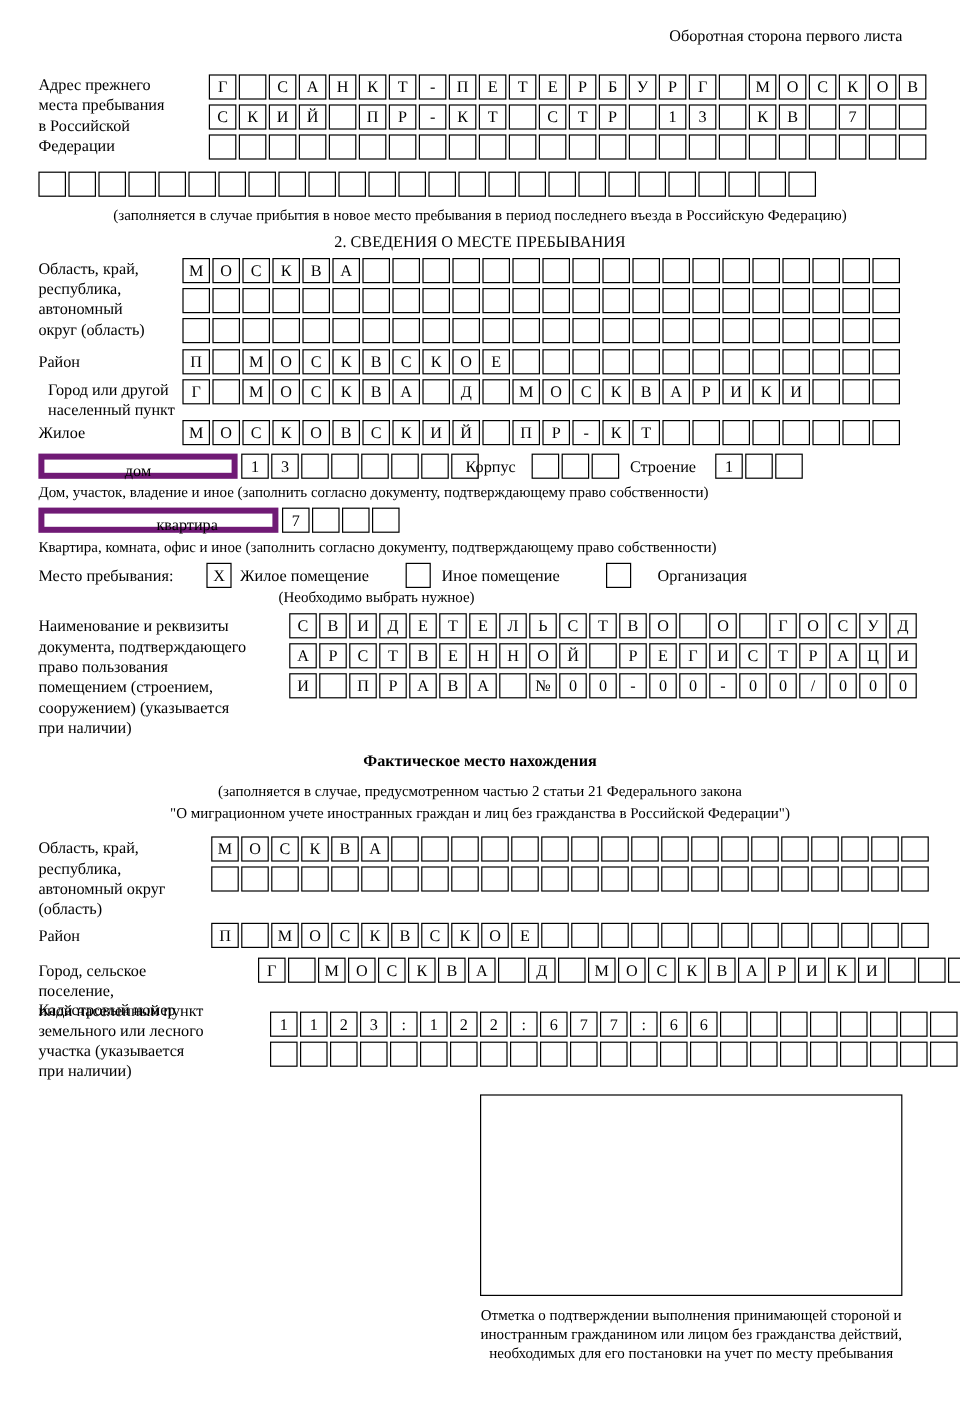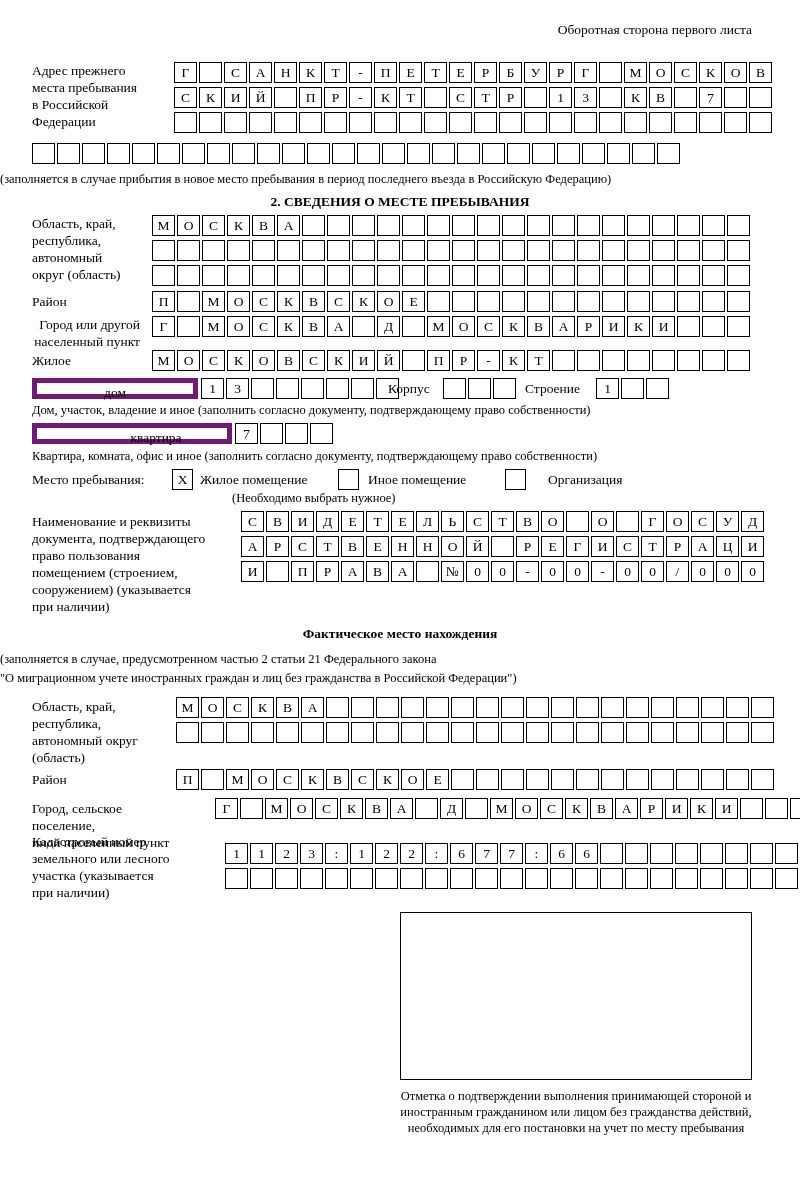--- a/index.html
+++ b/index.html
@@ -32,26 +32,27 @@
     font-size: 13.5px;
     line-height: 17px;
     white-space: pre-line;
   }
   .lbl.small {
     font-size: 12.5px;
   }
   .center-note {
     position: absolute;
     font-size: 12.5px;
+    text-align: center;
     line-height: 16px;
   }
   .sec-title {
     position: absolute;
     font-size: 13.5px;
-    font-weight: bold;
+    font-weight: normal;
     text-align: center;
     width: 100%;
     left: 0;
   }
   .boxrow {
     position: absolute;
     display: flex;
   }
   .cell {
     width: 23px;
@@ -335,21 +336,21 @@
       <div class="cell empty"></div>
       <div class="cell empty"></div>
       <div class="cell empty"></div>
       <div class="cell empty"></div>
       <div class="cell empty"></div>
       <div class="cell empty"></div>
       <div class="cell empty"></div>
       <div class="cell empty"></div>
     </div>
 
-  <div class="lbl" style="left:20px; top:316px; width:120px;text-align:right;">Город или другой
+  <div class="lbl" style="left:40px; top:316px; width:120px;">Город или другой
 населенный пункт</div>
   <div class="boxrow" id="s2-city" style="left:152px; top:316px;">
       <div class="cell">Г</div>
       <div class="cell empty"></div>
       <div class="cell">М</div>
       <div class="cell">О</div>
       <div class="cell">С</div>
       <div class="cell">К</div>
       <div class="cell">В</div>
       <div class="cell">А</div>

